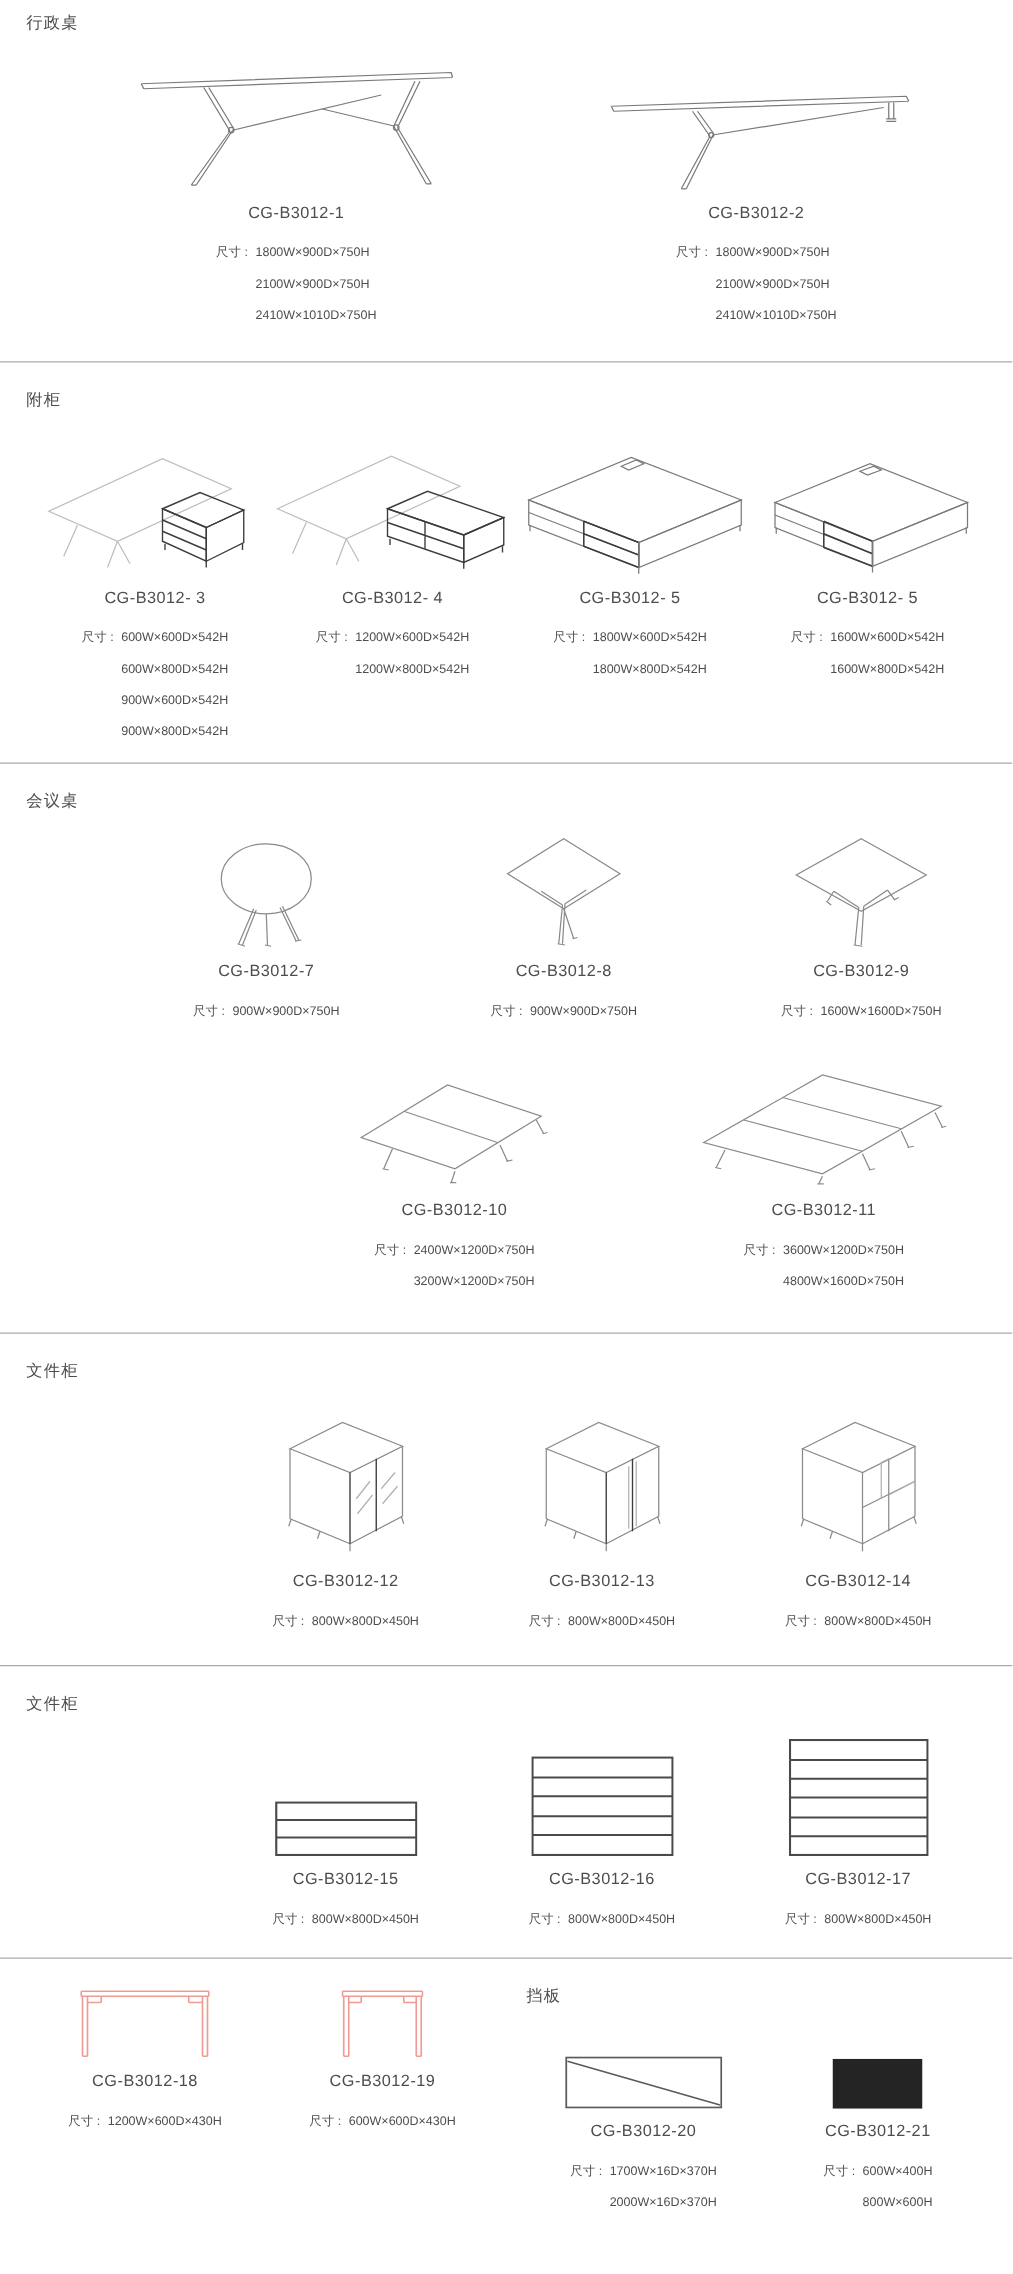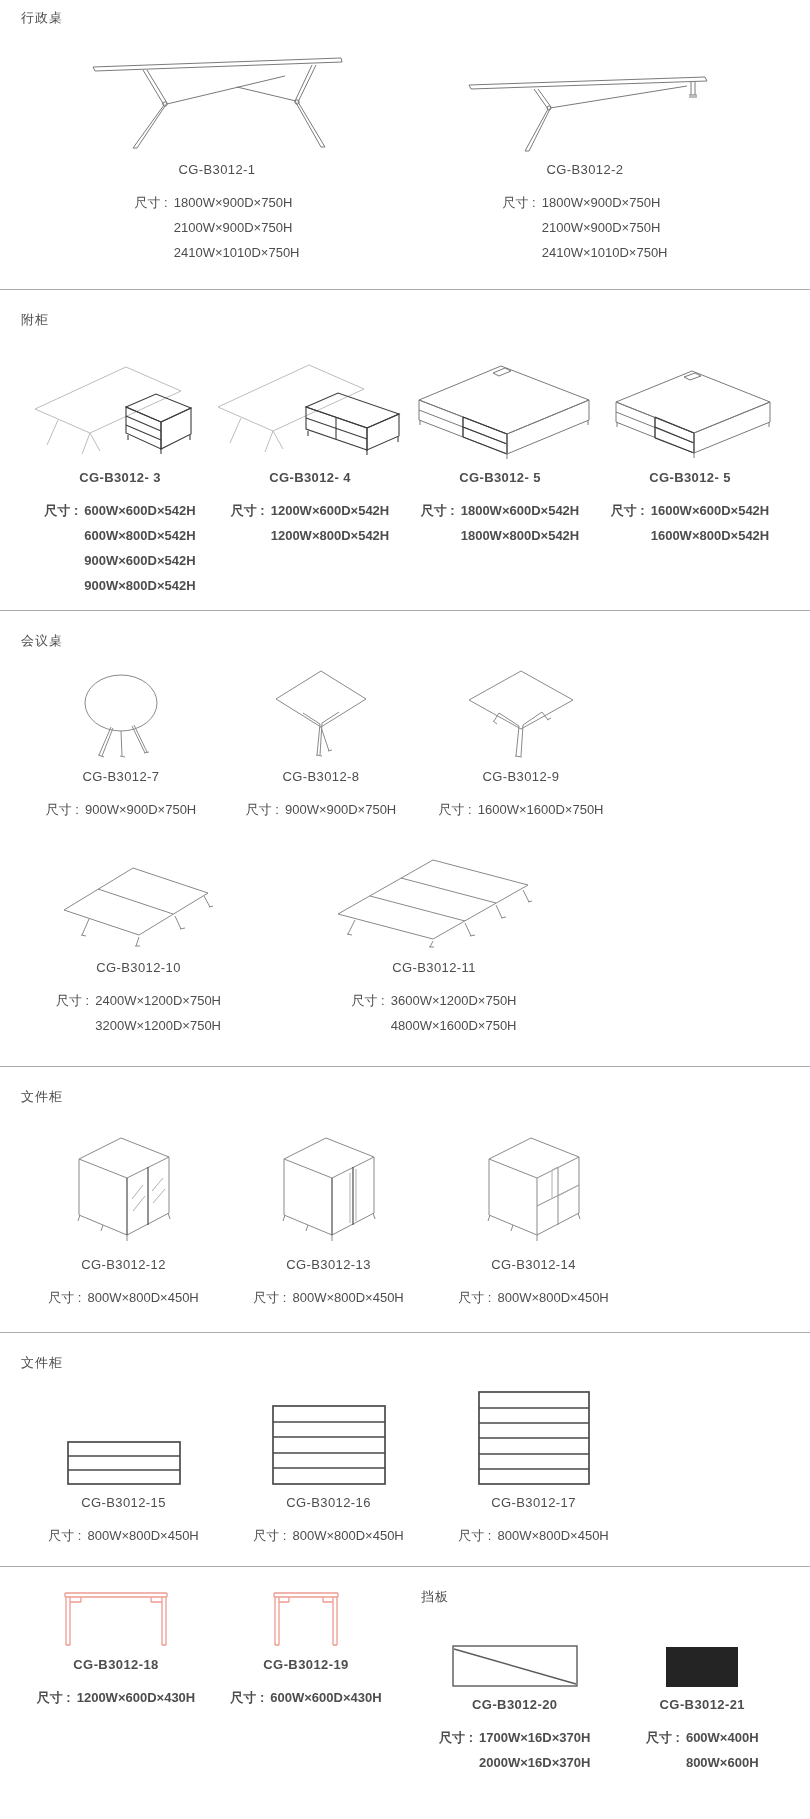--- a/index.html
+++ b/index.html
@@ -9,50 +9,50 @@
     font-family: "Liberation Sans", "DejaVu Sans", sans-serif;
     color: #4d4d4d;
   }
   .sec { padding: 0 21px; }
   .sec-title {
     font-size: 13px; font-weight: 400; color: #4d4d4d;
     padding-top: 20px; letter-spacing: 1px; line-height: 20px;
   }
   .sec-title.first { padding-top: 8px; }
   .divider { border: none; border-top: 1px solid #ababab; margin: 0; }
-  .row { display: flex; align-items: flex-end; }
+  .row { display: flex; align-items: flex-end; justify-content: flex-end; }
   .card { display: flex; flex-direction: column; }
   .fig { display: flex; align-items: flex-end; justify-content: center; }
   .code {
     text-align: center; font-size: 13px; letter-spacing: 0.4px;
     margin-top: 10px; line-height: 16px;
   }
   .dims {
     display: flex; justify-content: center;
-    font-size: 13px; margin-top: 12px; line-height: 25px;
+    font-size: 10px; margin-top: 12px; line-height: 25px;
   }
   .dim-prefix { margin-right: 6px; white-space: nowrap; }
   .dim-lines { display: flex; flex-direction: column; white-space: nowrap; }
   svg { display: block; }
 
   
   .s1 .row { margin-top: 14px; padding-left: 12px; }
   .s1 .card { width: 368px; }
   .s1 .fig { height: 110px; }
   .s1 { padding-bottom: 24px; }
 
   
   .s2 .row { margin-top: 12px; padding-left: 4px; }
-  .s2 .card { width: 190px; font-weight: bold; }
+  .s2 .card { width: 190px; }
   .s2 .fig { height: 118px; }
   .s2 { padding-bottom: 12px; }
   .s2 .dims { min-height: 100px; align-items: flex-start; }
 
   
-  .s3 .rowA { margin-top: 12px; }
+  .s3 .rowA { margin-top: 12px; gap: 38px; }
   .s3 .rowA .card { width: 200px; }
   .s3 .rowA .fig { height: 96px; }
   .s3 .rowB { margin-top: 28px; gap: 48px; }
   .s3 .rowB .card.c10 { width: 235px; }
   .s3 .rowB .card.c11 { width: 260px; }
   .s3 .rowB .fig { height: 100px; }
   .s3 { padding-bottom: 28px; }
 
   
   .s4 .row, .s5 .row { margin-top: 14px; }
@@ -60,21 +60,21 @@
   .s4 .fig { height: 126px; }
   .s5 .fig { height: 98px; }
   .s4 { padding-bottom: 22px; }
   .s5 { padding-bottom: 18px; }
 
   
   .s6 { display: flex; }
   .s6 .group { display: flex; flex-direction: column; }
   .s6 .group-left { width: 395px; }
   .s6 .group-right { width: 395px; padding-left: 20px; }
-  .s6 .row { margin-top: 16px; font-weight: bold; }
+  .s6 .row { margin-top: 16px; }
   .s6 .card { width: 190px; }
   .s6 .fig { height: 64px; }
 
   .ln  { stroke: #7a7a7a; stroke-width: 1; fill: none; }
   .ln2 { stroke: #8a8a8a; stroke-width: 1; fill: none; }
   .lt  { stroke: #bdbdbd; stroke-width: 1; fill: none; }
   .dk  { stroke: #3c3c3c; stroke-width: 1.1; fill: none; }
   .hz  { stroke: #b0b0b0; stroke-width: 1; fill: none; }
   .st  { stroke: #4a4a4a; stroke-width: 1.7; fill: none; }
   .red { stroke: #ef9a93; stroke-width: 1.3; fill: none; }

